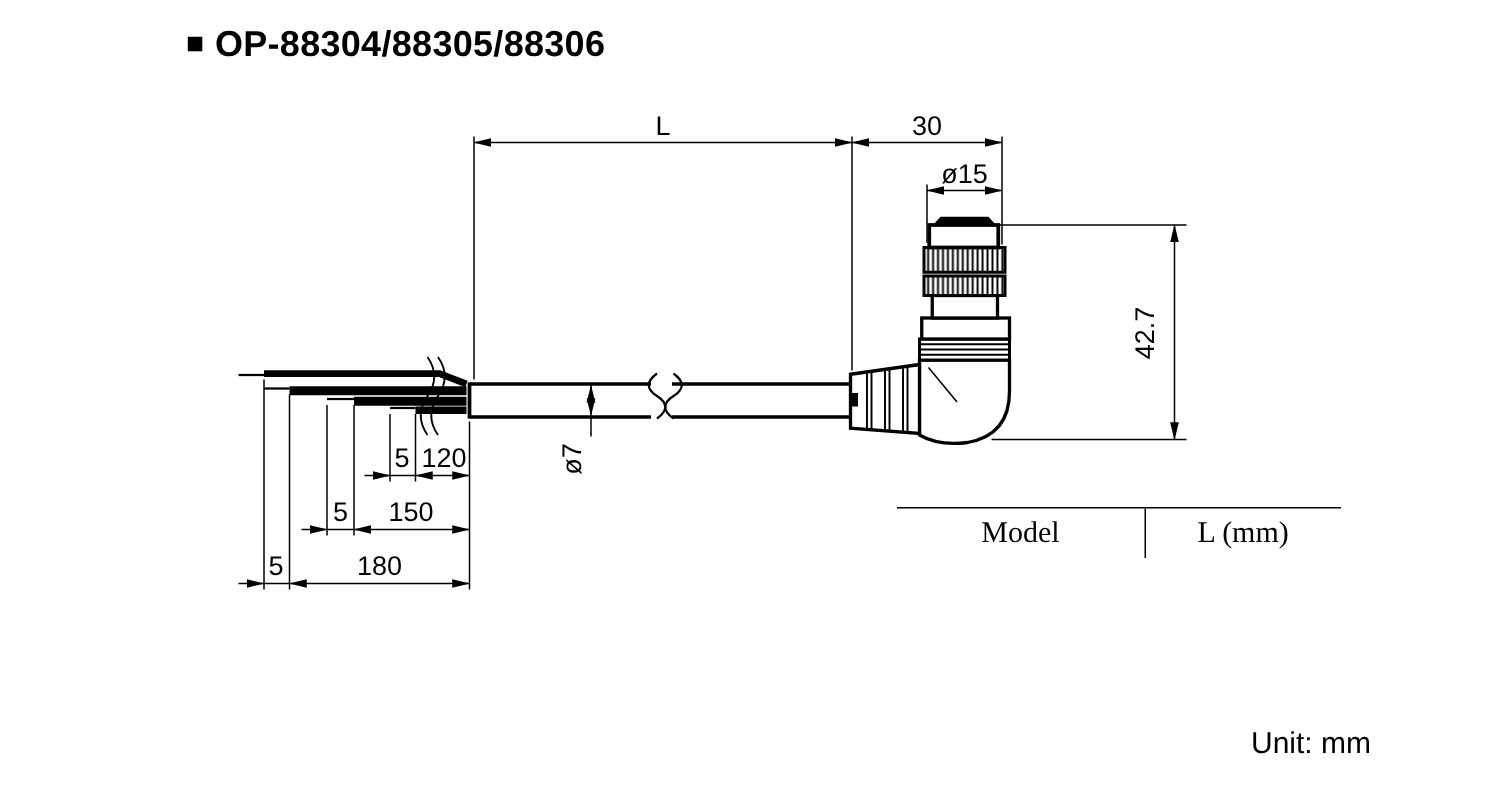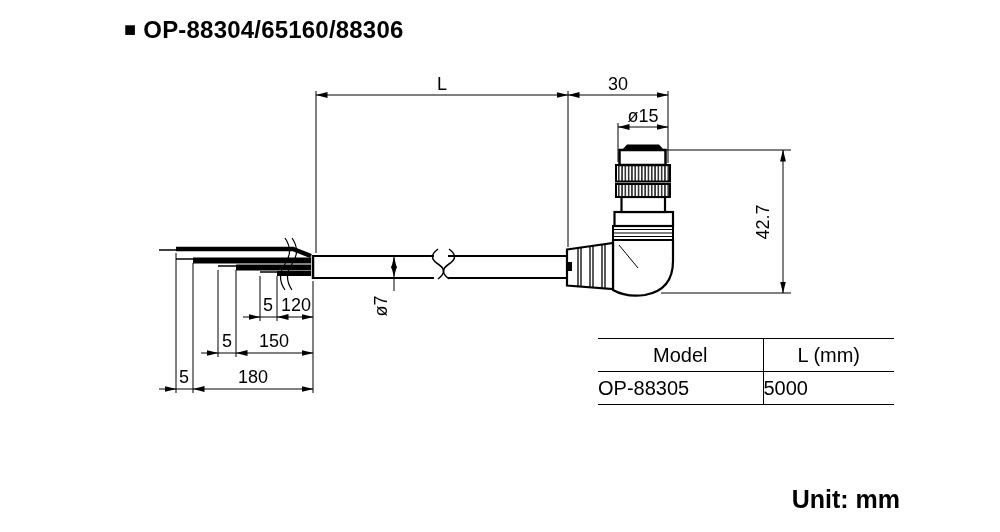--- a/index.html
+++ b/index.html
@@ -10,37 +10,37 @@
   }
   .section-title {
     position:absolute; left:124px; top:16px;
     display:flex; align-items:center; gap:7px;
     font-size:24px; font-weight:bold; letter-spacing:0.2px;
   }
   .section-title .bullet { font-size:20px; line-height:1; transform:translateY(-1px); }
   .drawing-svg { position:absolute; left:0; top:0; width:1000px; height:532px; }
   .spec-table {
     position:absolute; left:598px; top:338px; width:296px;
-    border-collapse:collapse; font-size:20px; 
+    border-collapse:collapse; font-size:20px; text-align:center;font-family:Liberation Serif, serif;
   }
   .spec-table th, .spec-table td {
     font-weight:normal; height:33px; border-top:1.5px solid #000; padding:0;
   }
   .spec-table tr:last-child td { border-bottom:1.5px solid #000; }
   .spec-table .col-l { border-left:1.5px solid #000; width:131px; }
-  .unit-note { position:absolute; right:100px; top:485px; font-size:25px;font-weight:bold; }
+  .unit-note { position:absolute; right:86px; top:485px; font-size:20px; }
 </style>
 </head>
 <body>
 
 <div class="page">
 
   <div class="section-title">
     <span class="bullet">■</span>
-    <span>OP-88304/65160/88306</span>
+    <span>OP-88304/88305/88306</span>
   </div>
 
   <svg class="drawing-svg" viewBox="0 0 1000 532" xmlns="http://www.w3.org/2000/svg" font-family="Liberation Sans, sans-serif" font-size="18" fill="#000">
     <defs>
       <marker id="arr" viewBox="0 0 12 8" markerWidth="12" markerHeight="8" refX="11.5" refY="4" orient="auto-start-reverse" markerUnits="userSpaceOnUse">
         <path d="M12,4 L0,1.1 L0,6.9 Z" fill="#000"></path>
       </marker>
       <pattern id="knurl" width="3.3" height="6" patternUnits="userSpaceOnUse">
         <rect width="3.3" height="6" fill="#fff"></rect>
         <rect x="1" width="1.3" height="6" fill="#000"></rect>
@@ -160,22 +160,18 @@
   </svg>
 
   <table class="spec-table">
     <thead>
       <tr>
         <th class="col-model">Model</th>
         <th class="col-l">L (mm)</th>
       </tr>
     </thead>
     <tbody>
-      <tr>
-        <td>OP-88305</td>
-        <td class="col-l">5000</td>
-      </tr>
     </tbody>
   </table>
 
   <div class="unit-note">Unit: mm</div>
 
 </div>
 
 </body></html>

